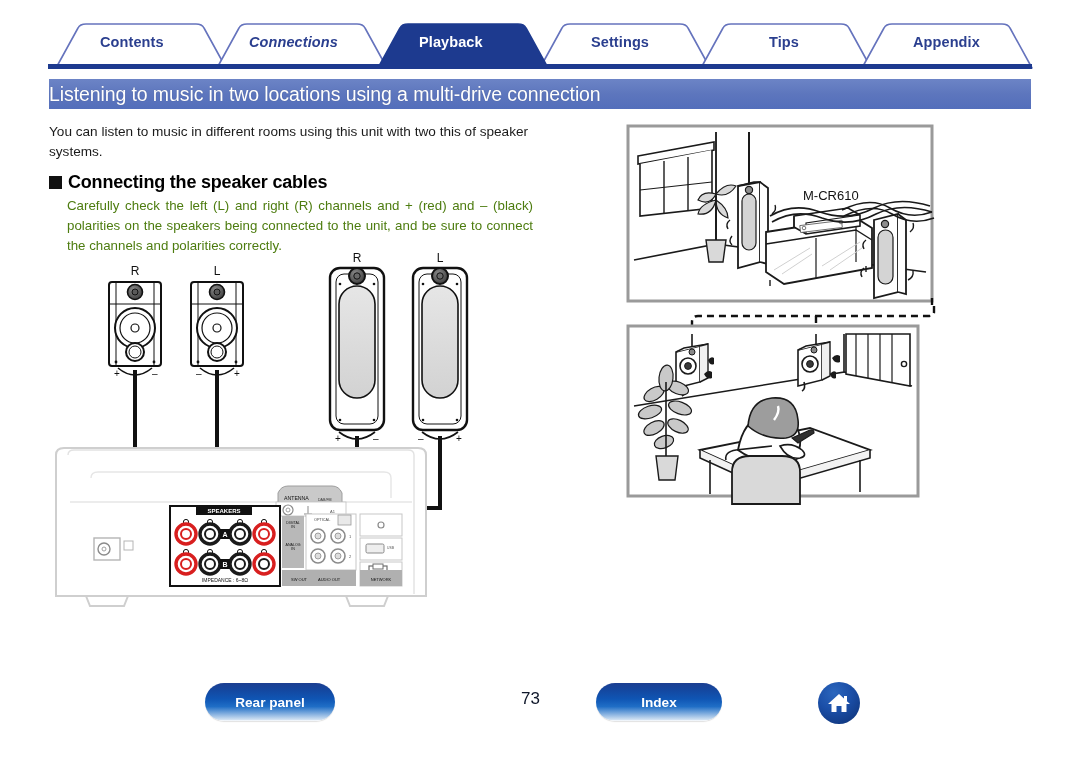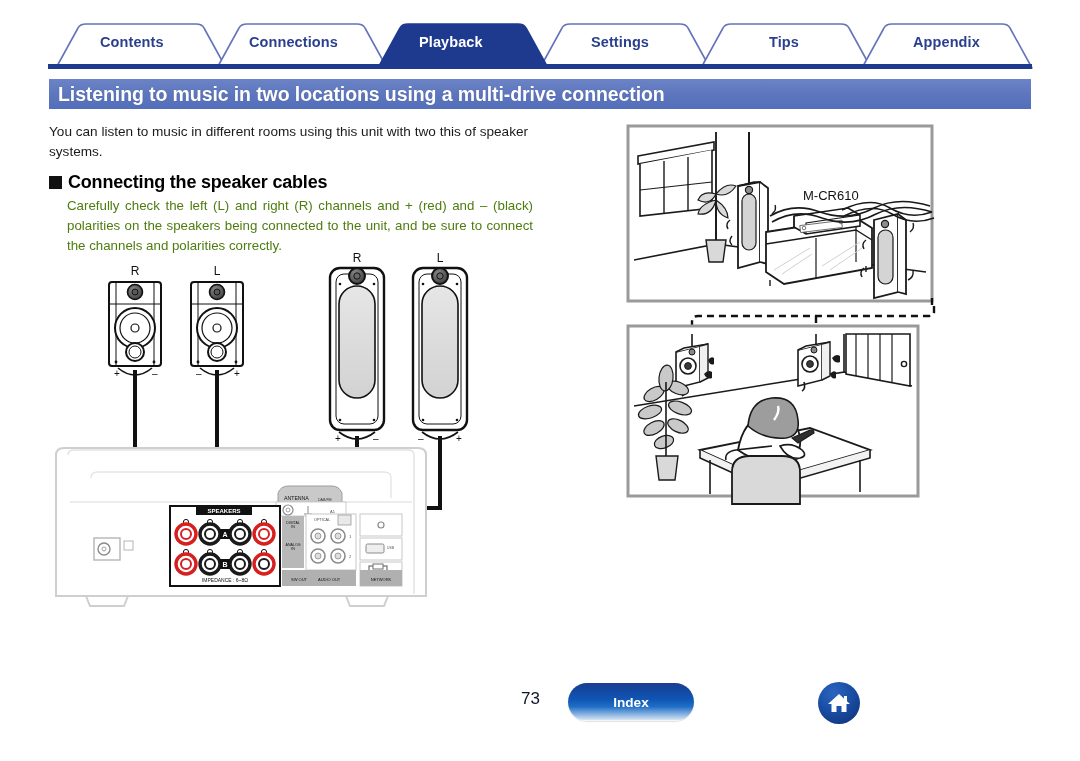--- a/index.html
+++ b/index.html
@@ -25,22 +25,22 @@
   .tab-label.active { color: #ffffff; }
 
   
   .titlebar {
     position: absolute; left: 49px; top: 79px;
     width: 982px; height: 30px;
     background: linear-gradient(180deg, #6c84c6 0%, #5d76bd 50%, #536ebb 100%);
     display: flex; align-items: center;
   }
   .titlebar .txt {
-    color: #ffffff; font-size: 19.5px; font-weight: bold;
-    padding-left: 9px; letter-spacing: -0.1px;
+    color: #ffffff; font-size: 19.5px; font-weight: normal;
+    letter-spacing: -0.1px;
     text-shadow: 0 0 1px rgba(0,0,0,.25);
   }
 
   
   .intro {
     position: absolute; left: 49px; top: 122px; width: 500px;
     font-size: 13.6px; color: #1a1a1a; line-height: 1.47;
   }
   .h2row {
     position: absolute; left: 49px; top: 172px; width: 500px;
@@ -94,21 +94,21 @@
         <path d="M540 50 L562 10 Q564 6 570 6 L680 6 Q686 6 688 10 L710 50 Z"></path>
         <path d="M701 50 L723 10 Q725 6 731 6 L841 6 Q847 6 849 10 L871 50 Z"></path>
         <path d="M862 50 L884 10 Q886 6 892 6 L1002 6 Q1008 6 1010 10 L1032 50 Z"></path>
       </g>
 
       <path d="M378 50 L400 10 Q402 6 408 6 L518 6 Q524 6 526 10 L548 50 Z" fill="#1d3a8f" stroke="#1d3a8f" stroke-width="1.6" stroke-linejoin="round"></path>
 
       <rect x="48" y="46" width="984" height="5" fill="#1d3a8f"></rect>
     </svg>
     <div class="tab-label" style="left:100px; top:16px;">Contents</div>
-    <div class="tab-label" style="left:249px; top:16px;">Connections</div>
+    <div class="tab-label" style="left:249px; top:16px;font-style:italic;">Connections</div>
     <div class="tab-label active" style="left:419px; top:16px;">Playback</div>
     <div class="tab-label" style="left:591px; top:16px;">Settings</div>
     <div class="tab-label" style="left:769px; top:16px;">Tips</div>
     <div class="tab-label" style="left:913px; top:16px;">Appendix</div>
   </div>
 
   <div class="titlebar">
     <span class="txt">Listening to music in two locations using a multi-drive connection</span>
   </div>
 
@@ -498,22 +498,25 @@
           <path d="M172 318 l18 -8 q4 -1 4 3 l-16 10 Z" fill="#2f2f2f" stroke="#1a1a1a" stroke-width="1.2"></path>
 
           <path d="M112 352 q0 -16 18 -16 l32 0 q18 0 18 16 l0 32 l-68 0 Z" fill="#d9d9d9" stroke="#1a1a1a" stroke-width="1.8"></path>
           <path d="M106 340 q-2 -8 10 -10 l36 -4" fill="none" stroke="#1a1a1a" stroke-width="1.6"></path>
         </g>
       </g>
     </svg>
   </div>
 
   <div class="footer">
+    <div class="fbtn" style="left:205px; width:130px;">
+      <span>Rear panel</span>
+    </div>
     <div class="pagenum">73</div>
-    <div class="fbtn" style="left:568px; width:126px;align-items:center;">
+    <div class="fbtn" style="left:596px; width:126px;align-items:center;">
       <span>Index</span>
     </div>
     <div class="homebtn">
       <svg width="26" height="24" viewBox="0 0 26 24">
         <path d="M13 3 L24 13 L20.5 13 L20.5 21 L15.5 21 L15.5 15 L10.5 15 L10.5 21 L5.5 21 L5.5 13 L2 13 Z" fill="#ffffff"></path>
         <rect x="18" y="5" width="3" height="5" fill="#ffffff"></rect>
       </svg>
     </div>
   </div>
 

